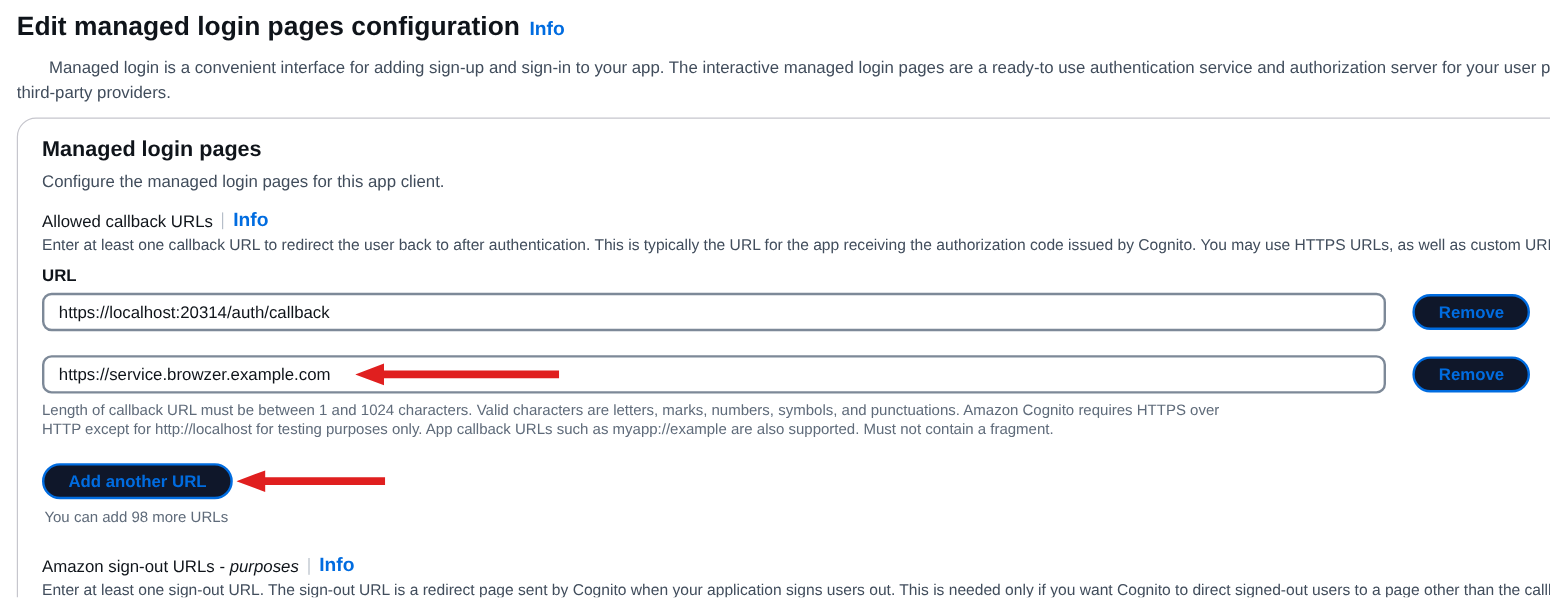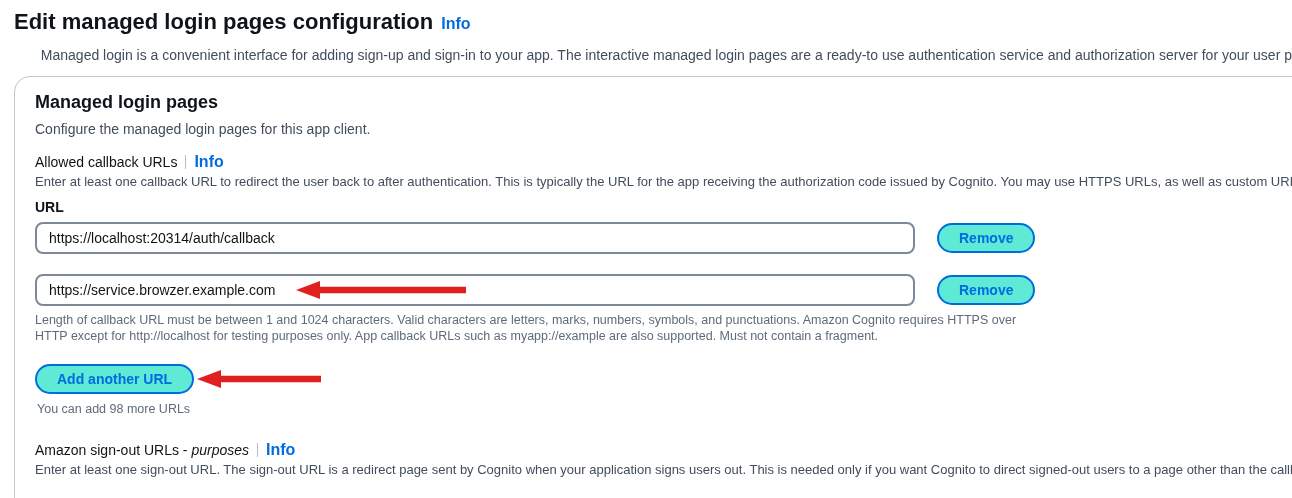--- a/index.html
+++ b/index.html
@@ -31,40 +31,41 @@
   .field-header.signout{margin-top:24px;}
   .field-label{font-size:14px;line-height:18px;font-weight:400;color:var(--heading);}
   .field-label em{font-style:italic;}
   .vdiv{display:inline-block;width:1px;height:14px;background:#b6bec9;margin:0 0 0 8px;}
   .field-desc{margin:2px 0 0 0;font-size:13px;line-height:18px;color:var(--body-text);white-space:nowrap;}
 
   .url-label{margin-top:7px;font-size:14px;line-height:18px;font-weight:700;color:var(--heading);}
 
   .url-row{position:relative;display:flex;align-items:center;gap:22px;margin-top:6px;height:32px;}
   .url-row.second{margin-top:20px;}
-  .url-input{width:880px;height:32px;border:2px solid var(--input-border);border-radius:8px;padding:0 12px;font-family:"Liberation Sans",sans-serif;font-size:14px;color:var(--heading);outline:none;background:#fff;}
-  .btn{height:30px;padding:0 20px;border:2px solid var(--link-blue);border-radius:20px;background:#5eead4;color:var(--link-blue);font-family:"Liberation Sans",sans-serif;font-size:14px;font-weight:700;cursor:pointer;white-space:nowrap;}
+  .url-input{width:1120px;height:32px;border:2px solid var(--input-border);border-radius:8px;padding:0 12px;font-family:"Liberation Sans",sans-serif;font-size:14px;color:var(--heading);outline:none;background:#fff;}
+  .btn{height:30px;padding:0 20px;border:2px solid var(--link-blue);border-radius:20px;background:#0f172a;color:var(--link-blue);font-family:"Liberation Sans",sans-serif;font-size:14px;font-weight:700;cursor:pointer;white-space:nowrap;}
 
   .constraint{margin:6px 0 0 0;max-width:995px;font-size:12.5px;line-height:16px;color:var(--muted-text);}
 
   .add-row{position:relative;display:flex;align-items:center;height:30px;margin-top:20px;}
   .hint{margin:7px 0 0 2px;font-size:12.5px;line-height:16px;color:var(--muted-text);}
 
   .arrow{position:absolute;pointer-events:none;color:var(--arrow-red);}
   .arrow-input{left:261px;top:6px;width:170px;height:20px;}
   .arrow-btn{left:162px;top:5px;width:124px;height:20px;}
 </style>
 </head>
 <body>
 
 <div class="viewport">
 
   <div class="page-header">
     <h1><span>Edit managed login pages configuration</span><a class="info-link">Info</a></h1>
     <p class="page-desc line1">Managed login is a convenient interface for adding sign-up and sign-in to your app. The interactive managed login pages are a ready-to use authentication service and authorization server for your user p</p>
+    <p class="page-desc line2">third-party providers.</p>
   </div>
 
   <section class="card">
     <h2>Managed login pages</h2>
     <p class="card-subtitle">Configure the managed login pages for this app client.</p>
 
     <div class="field-header">
       <span class="field-label">Allowed callback URLs</span>
       <span class="vdiv"></span>
       <a class="info-link">Info</a>

